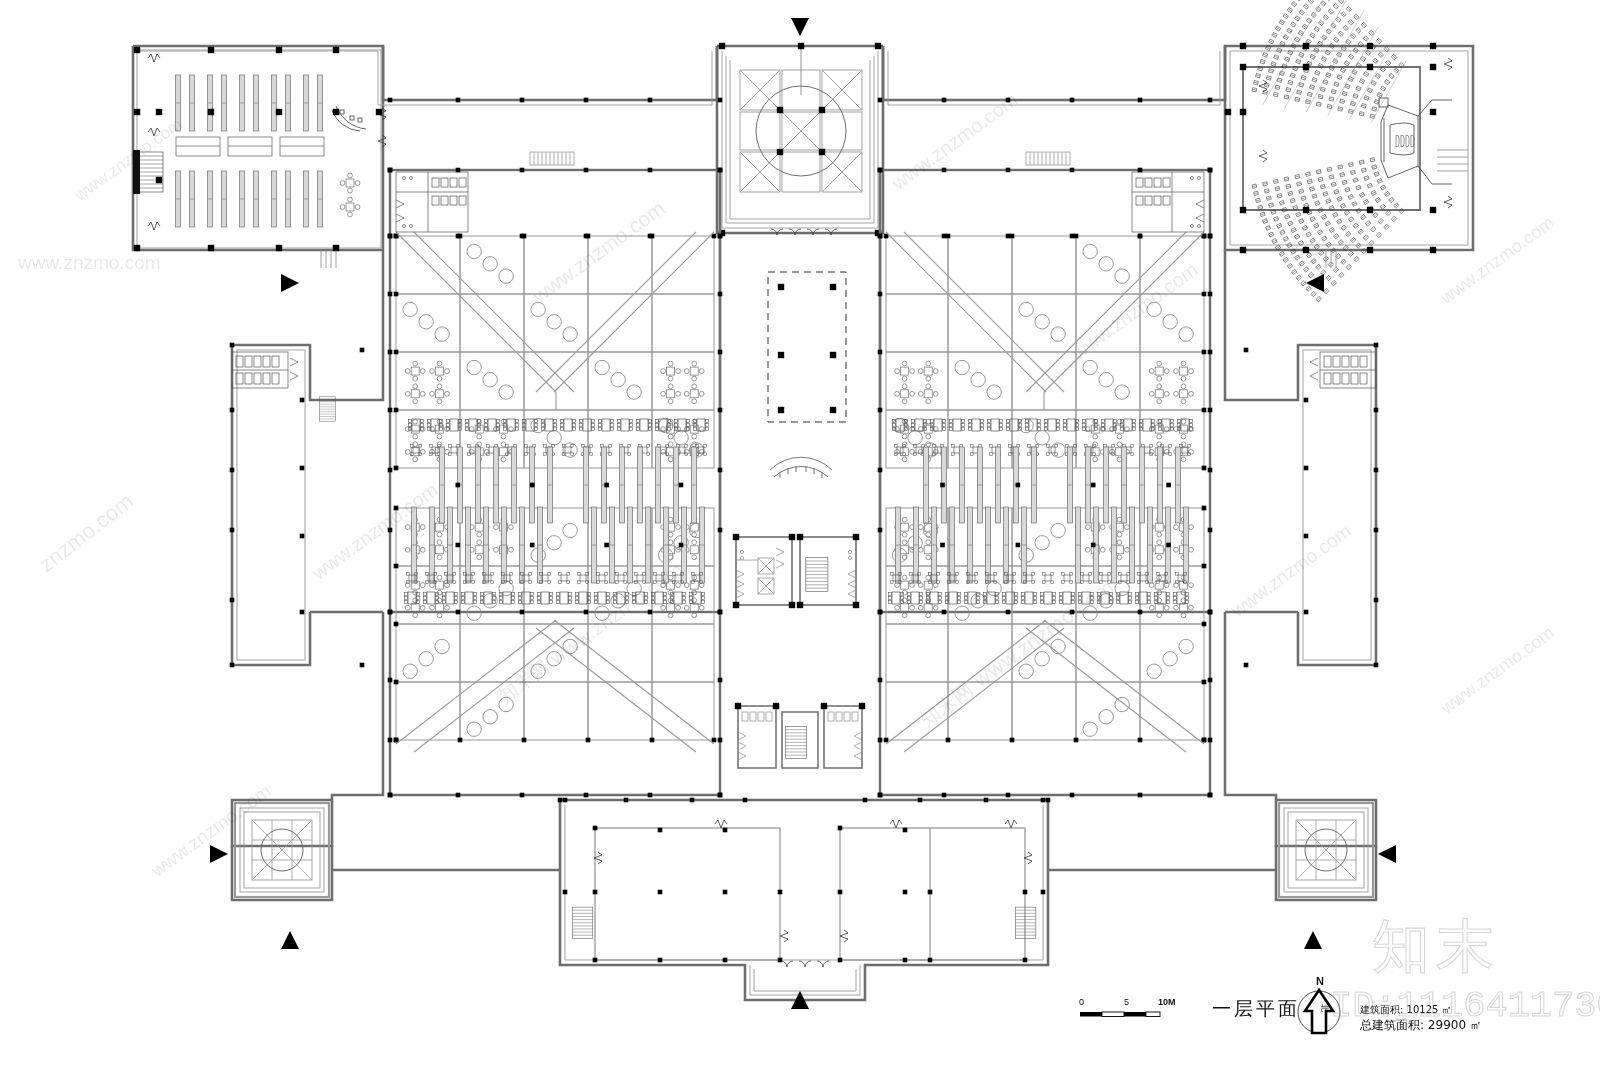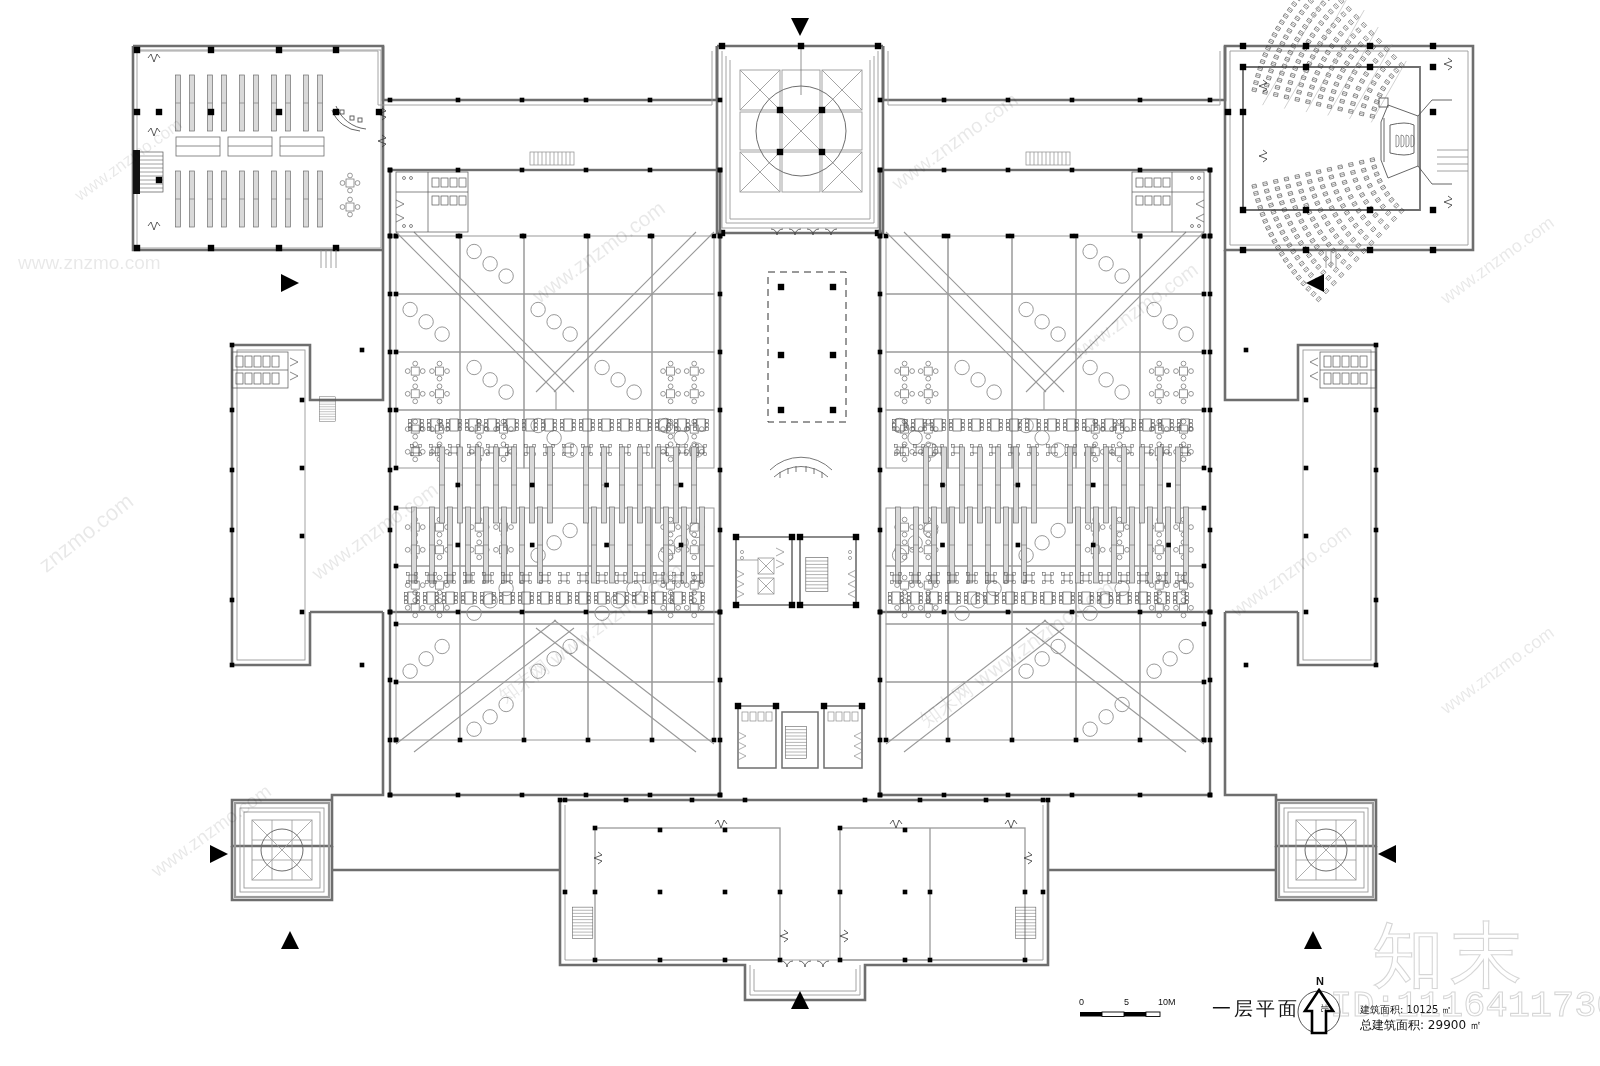--- a/index.html
+++ b/index.html
@@ -2678,30 +2678,30 @@
   <div class="wm" style="left:140px;top:820px;font-size:19px;transform:rotate(-36deg);">www.znzmo.com</div>
 
   <svg class="lbl" style="left:1078px;top:998px;" width="90" height="26">
     <rect x="2" y="14" width="22" height="4.5" fill="#000"></rect>
     <rect x="24" y="14" width="22" height="4.5" fill="#fff" stroke="#000" stroke-width=".9"></rect>
     <rect x="46" y="14" width="22" height="4.5" fill="#000"></rect>
     <rect x="68" y="14" width="14" height="4.5" fill="#fff" stroke="#000" stroke-width=".9"></rect>
   </svg>
   <div class="lbl" style="left:1079px;top:997px;font-size:9px;">0</div>
   <div class="lbl" style="left:1124px;top:997px;font-size:9px;">5</div>
-  <div class="lbl" style="left:1158px;top:997px;font-size:9px;">10M</div>
+  <div class="lbl" style="left:1158px;top:997px;font-size:9px;font-weight:bold;">10M</div>
 
   <div class="lbl cjk" style="left:1212px;top:996px;font-size:19px;letter-spacing:3px;">一层平面图</div>
 
   <svg class="lbl" style="left:1295px;top:978px;" width="48" height="60">
     <circle cx="24" cy="34" r="21" fill="#fff" stroke="#555" stroke-width="1"></circle>
     <path d="M24,12 L38,33 L31,33 L31,55 L17,55 L17,33 L10,33 Z" fill="#fff" stroke="#000" stroke-width="2.6" stroke-linejoin="miter"></path>
   </svg>
   <div class="lbl" style="left:1316px;top:975px;font-size:11px;font-weight:bold;">N</div>
   <div class="lbl cjk" style="left:1330px;top:1004px;font-size:8px;transform:rotate(90deg);transform-origin:0 0;">北</div>
 
   <div class="lbl cjk" style="left:1360px;top:1003px;font-size:10px;">建筑面积: 10125 ㎡</div>
   <div class="lbl cjk" style="left:1360px;top:1017px;font-size:12px;">总建筑面积: 29900 ㎡</div>
 
-  <div class="wm2 cjk" style="left:1372px;top:908px;font-size:72px;letter-spacing:6px;">知末</div>
+  <div class="wm2 cjk" style="left:1372px;top:908px;font-size:58px;letter-spacing:6px;">知末</div>
   <div class="wm2" style="left:1330px;top:985px;font-size:37px;letter-spacing:0px;">ID:1116411730</div>
 
 </div>
 
 </body></html>

